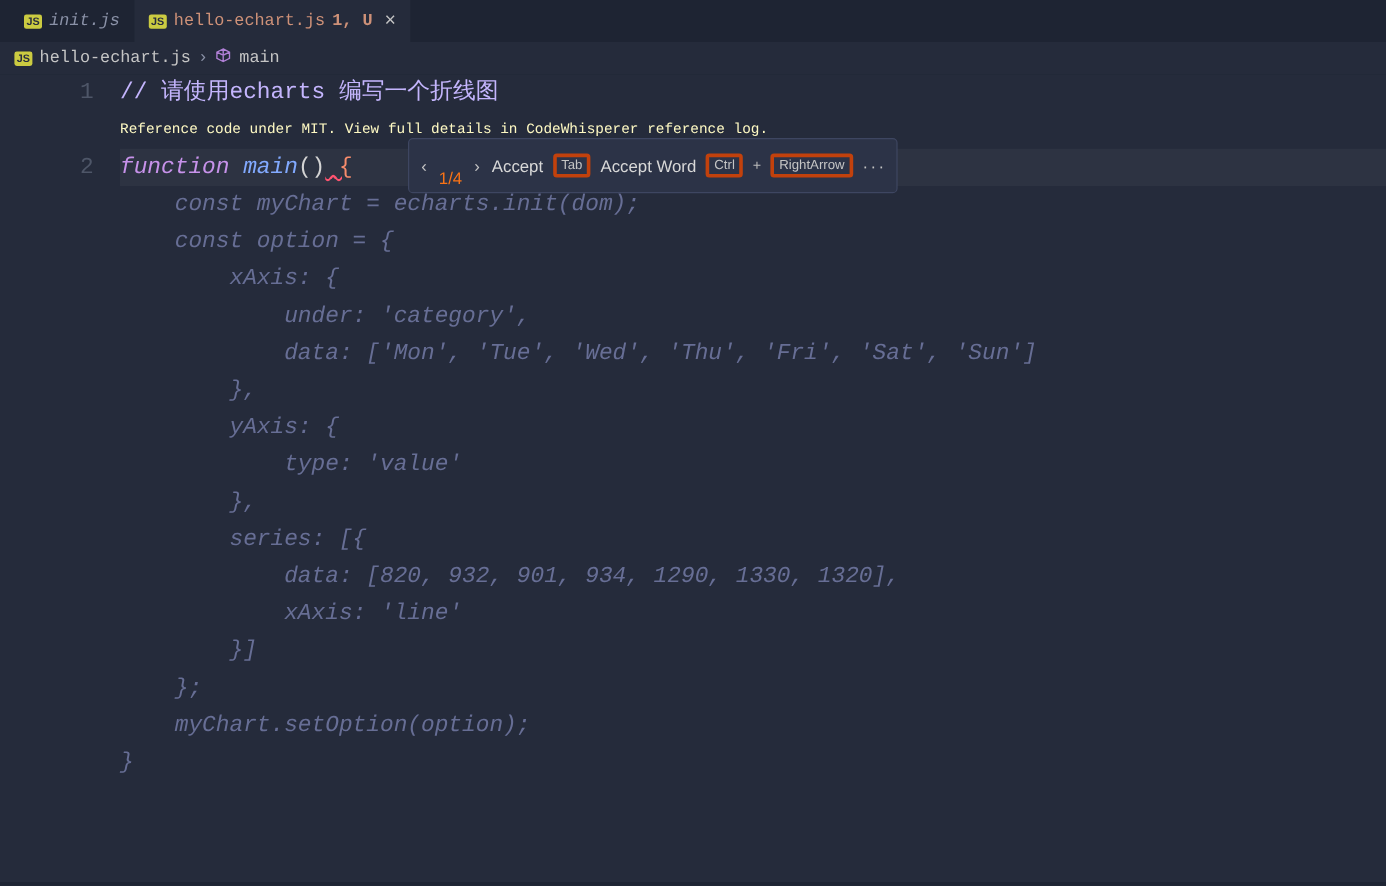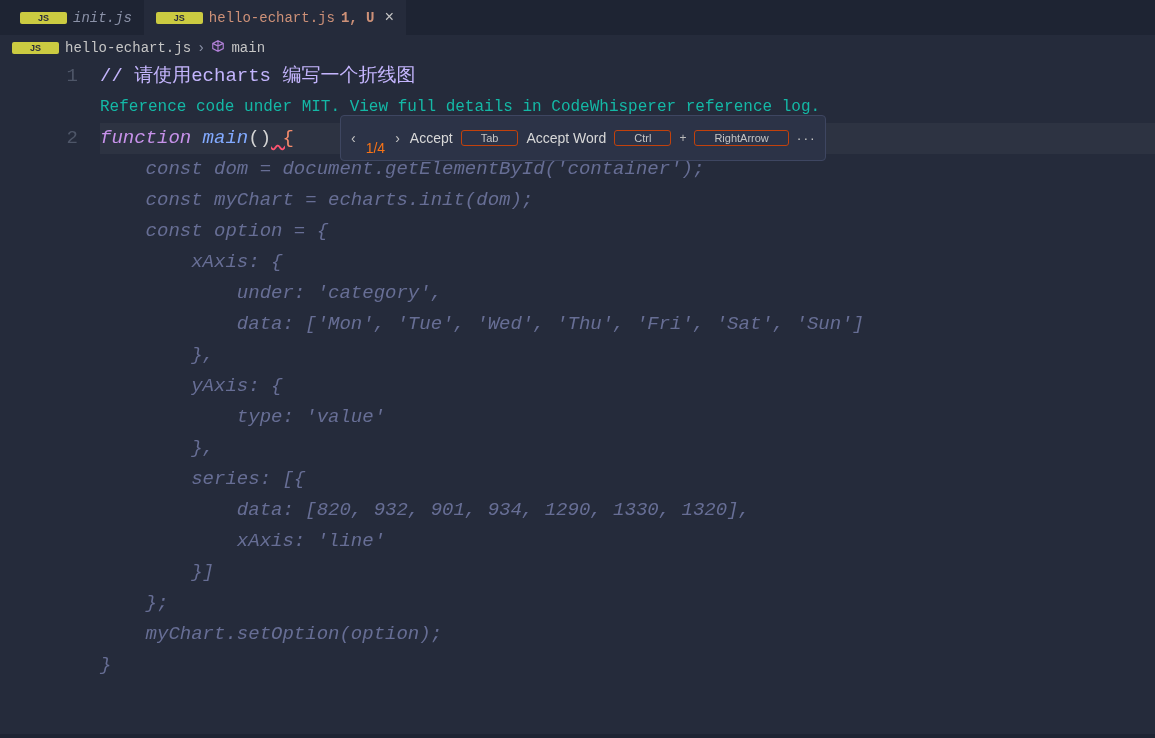--- a/index.html
+++ b/index.html
@@ -26,21 +26,21 @@
   gap: 6px;
   cursor: pointer;
 }
 .tab.inactive { color: #8b92a8; font-style: italic; }
 .tab.active { background: #252b3b; color: #ce9178; }
 .tab-icon-js {
   background: #cbcb41;
   color: #292d3e;
   font-size: 9px;
   font-weight: bold;
-  padding: 1px 18px;
+  padding: 1px 2px;
   border-radius: 2px;
   font-style: normal;
   font-family: Arial, sans-serif;
 }
 .tab-label { font-size: 14px; }
 .tab-status { color: #ce9178; font-size: 14px; font-weight: bold; }
 .tab-close { color: #c5c5c5; font-size: 16px; margin-left: 4px; font-style: normal; }
 .breadcrumb {
   display: flex;
   align-items: center;
@@ -64,21 +64,21 @@
   width: 100px;
   text-align: right;
   padding-right: 22px;
   color: #4e5668;
   user-select: none;
 }
 .gutter div { height: 31px; }
 .code-area { flex: 1; position: relative; }
 .code-line { white-space: pre; height: 31px; }
 .comment { color: #c4b5fd; }
-.reference-text { color: #14b8a6; font-size: 16px; }
+.reference-text { color: #fef9c3; font-size: 12px; }
 .keyword { color: #c792ea; font-style: italic; }
 .fn-name { color: #82aaff; font-style: italic; }
 .punct { color: #d4d4d4; }
 .brace-orange { color: #f78c6c; }
 .squiggle { text-decoration: wavy underline #ff5370; }
 .ghost { color: #676e95; font-style: italic; }
 .active-line { background: rgba(255,255,255,0.04); }
 .suggestion-widget {
   position: absolute;
   left: 340px;
@@ -92,24 +92,24 @@
   gap: 8px;
   font-size: 14px;
   color: #d8d8d8;
   z-index: 50;
   font-family: "Segoe UI", Arial, sans-serif;
 }
 .sug-nav { cursor: pointer; color: #c5c5c5; font-size: 14px; padding: 0 2px; }
 .sug-counter { color: #f97316; margin-top: 20px; }
 .sug-btn { cursor: pointer; color: #d8d8d8; }
 .sug-kbd {
-  border: 1px solid #c2410c;
+  border: 3px solid #c2410c;
   border-radius: 3px;
   font-size: 11px;
-  padding: 1px 19px;
+  padding: 1px 4px;
   color: #c5c5c5;
   font-family: Arial, sans-serif;
 }
 .sug-plus { font-size: 12px; color: #bbbbbb; }
 .sug-more { color: #c5c5c5; letter-spacing: 2px; cursor: pointer; }
 </style>
 </head>
 <body>
 
 <div class="tabbar">
@@ -157,21 +157,20 @@
     <div></div>
     <div></div>
     <div></div>
     <div></div>
     <div></div>
   </div>
   <div class="code-area">
     <div class="code-line"><span class="comment">// 请使用echarts 编写一个折线图</span></div>
     <div class="code-line reference-text"><span>Reference code under MIT. View full details in CodeWhisperer reference log.</span></div>
     <div class="code-line active-line"><span class="keyword">function</span><span class="fn-name"> main</span><span class="punct">()</span><span class="brace-orange squiggle"> {</span></div>
-    <div class="code-line ghost">    const dom = document.getElementById('container');</div>
     <div class="code-line ghost">    const myChart = echarts.init(dom);</div>
     <div class="code-line ghost">    const option = {</div>
     <div class="code-line ghost">        xAxis: {</div>
     <div class="code-line ghost">            under: 'category',</div>
     <div class="code-line ghost">            data: ['Mon', 'Tue', 'Wed', 'Thu', 'Fri', 'Sat', 'Sun']</div>
     <div class="code-line ghost">        },</div>
     <div class="code-line ghost">        yAxis: {</div>
     <div class="code-line ghost">            type: 'value'</div>
     <div class="code-line ghost">        },</div>
     <div class="code-line ghost">        series: [{</div>

